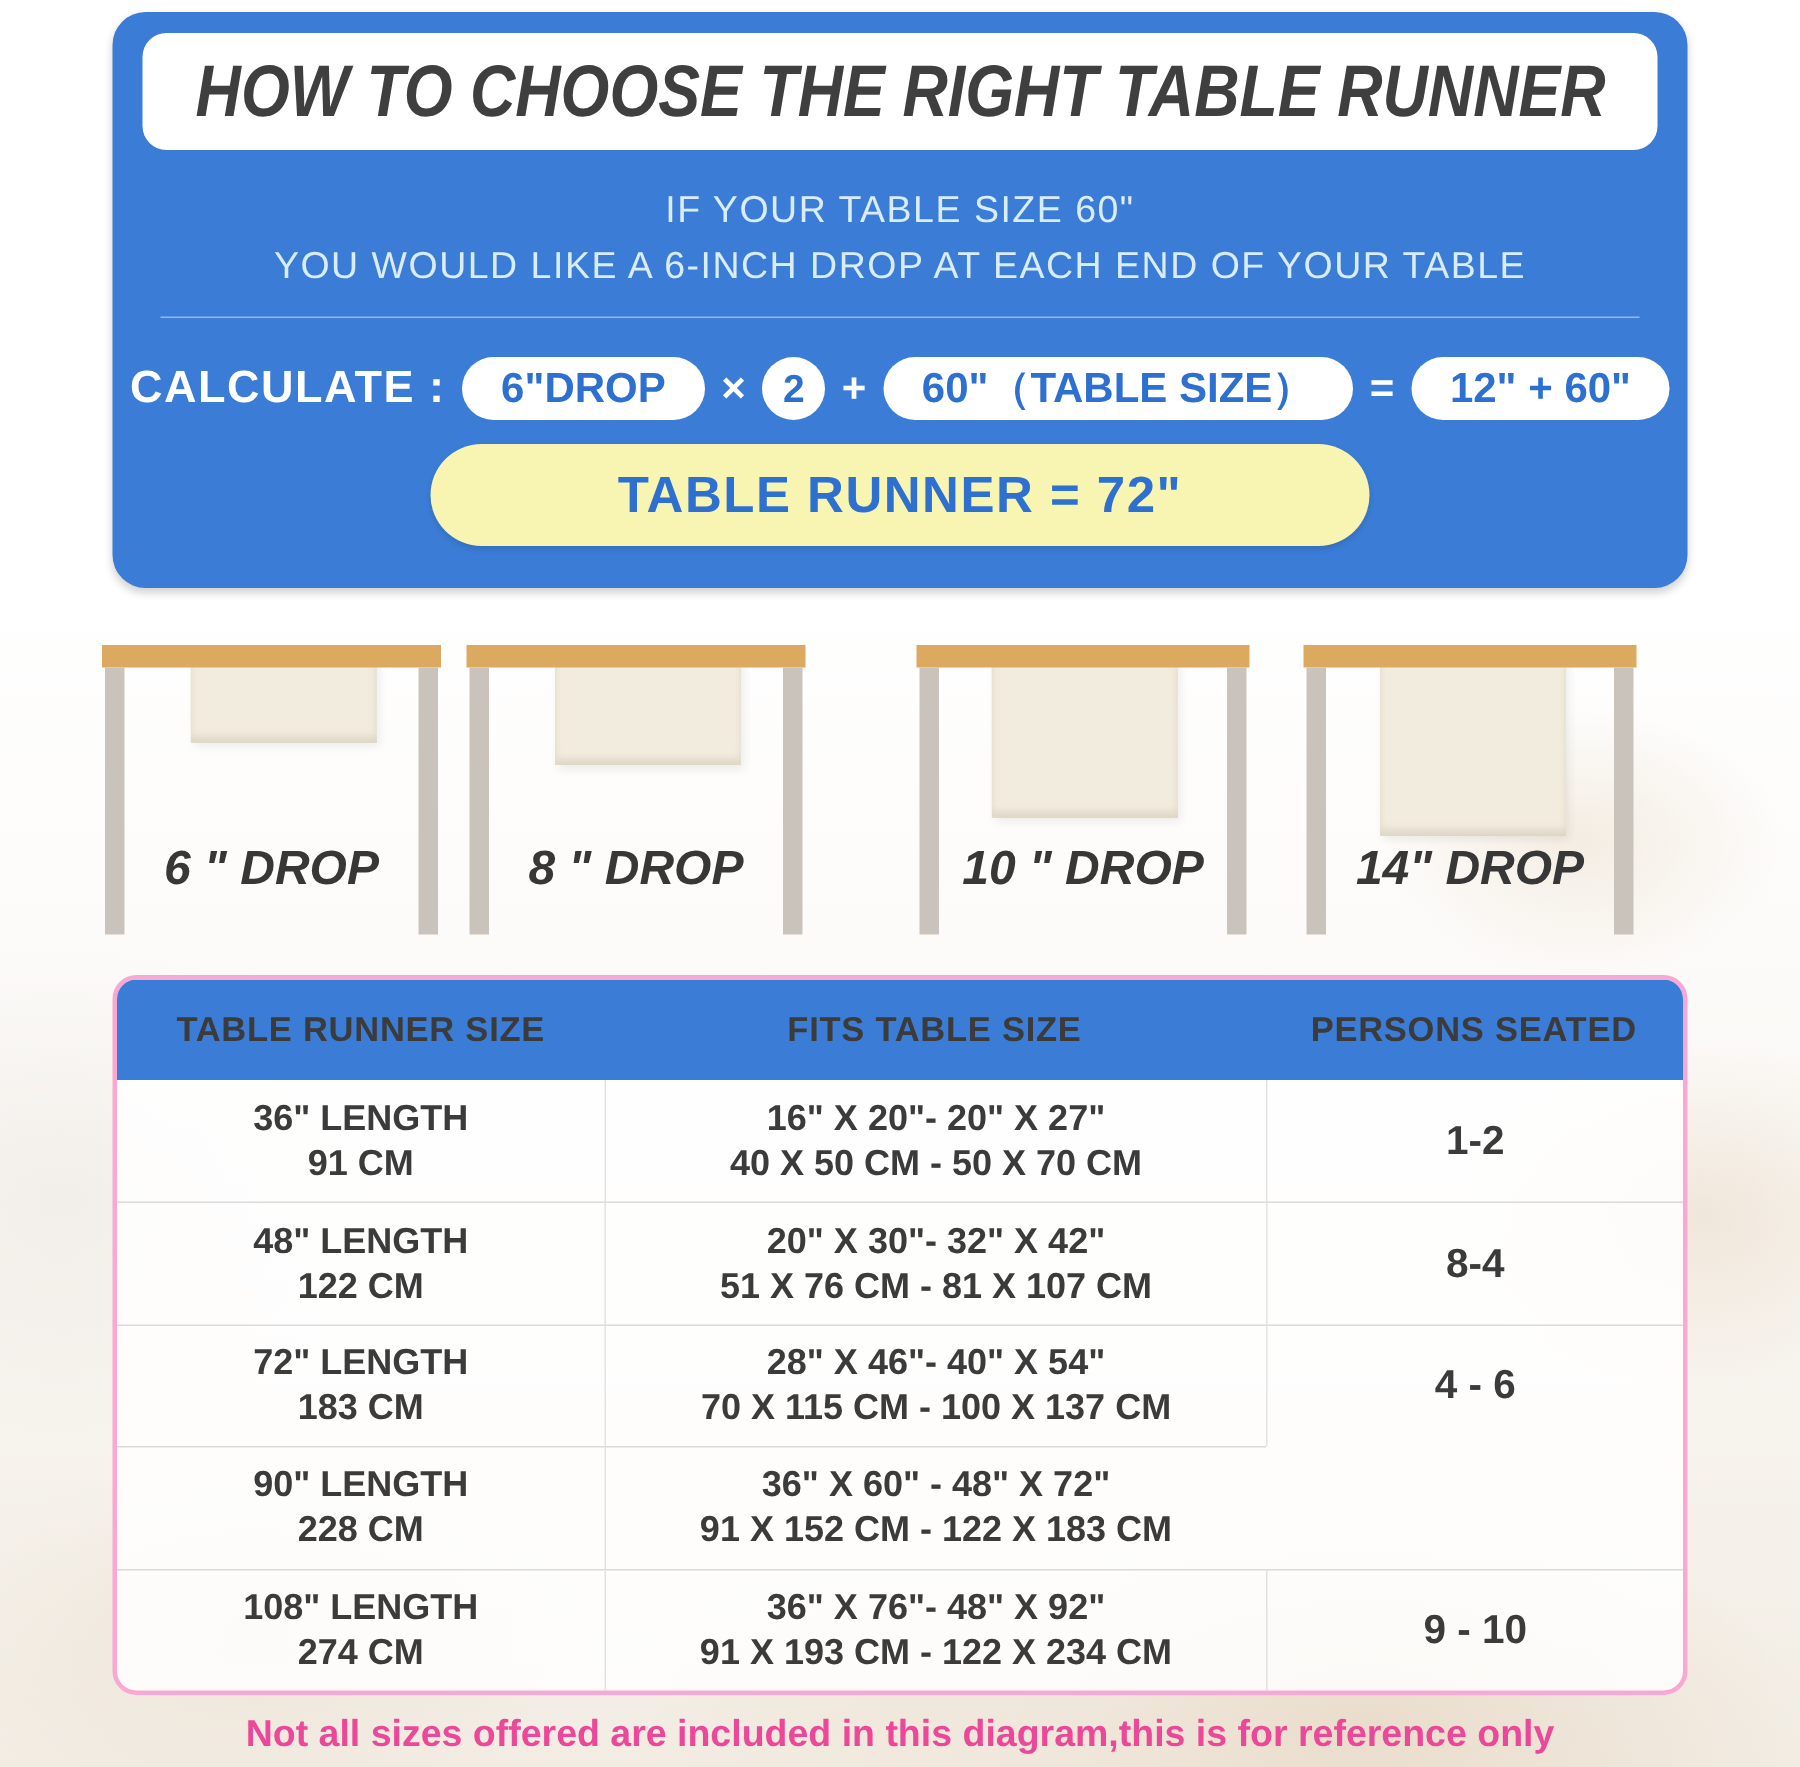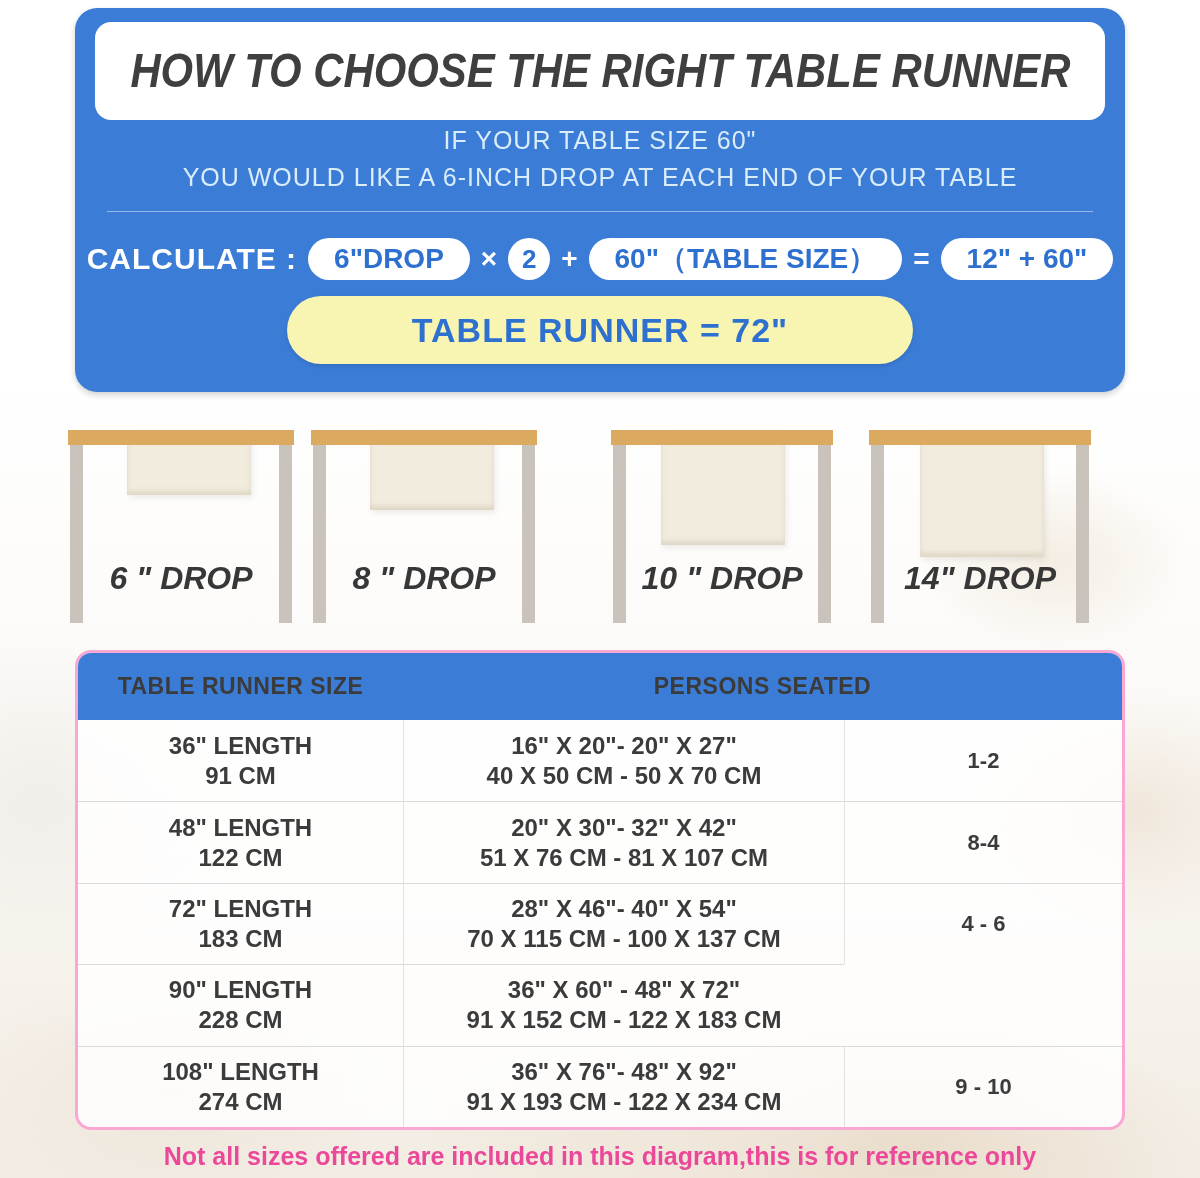--- a/index.html
+++ b/index.html
@@ -21,21 +21,21 @@
       linear-gradient(180deg,#ffffff 0%,#fbf9f6 45%,#f2ece3 100%);
   }
 
   
   .hero{
     position:absolute;left:75px;top:8px;width:1050px;height:384px;
     background:#3b7cd6;border-radius:22px;
     box-shadow:0 3px 6px rgba(0,0,0,0.18);
   }
   .title-banner{
-    position:absolute;left:20px;right:20px;top:14px;height:98px;
+    position:absolute;left:20px;right:20px;top:14px;height:78px;
     background:#ffffff;border-radius:16px;
     display:flex;align-items:center;justify-content:center;
   }
   .page-title{
     font-size:45px;font-weight:700;font-style:italic;color:#3f3f3f;
     letter-spacing:0px;white-space:nowrap;transform:scaleX(0.93) scaleY(1.08);
   }
   .hero-sub{
     position:absolute;left:0;right:0;text-align:center;
     color:#d9ecfa;font-size:25px;font-weight:500;letter-spacing:1px;white-space:nowrap;
@@ -114,21 +114,21 @@
   .tcell{
     display:flex;flex-direction:column;align-items:center;justify-content:center;
     color:#3b3b3b;font-weight:700;line-height:1.25;text-align:center;
   }
   .col1{width:325px;}
   .col2{width:440px;}
   .col3{flex:1;}
   .tbody .col2,.tbody .col3{border-left:1px solid rgba(140,140,140,0.24);}
   .thead .tcell{flex-direction:row;}
   .cell-line{font-size:24px;white-space:nowrap;}
-  .persons{font-size:22px;}
+  .persons{font-size:27px;}
 
   .footer-note{
     position:absolute;left:0;right:0;top:1136px;height:40px;
     display:flex;align-items:center;justify-content:center;
     font-size:25px;font-weight:700;color:#ec4899;white-space:nowrap;
   }
 </style>
 </head>
 <body>
 
@@ -179,20 +179,21 @@
   <div class="runner"></div>
   <div class="tabletop"></div>
   <div class="leg left"></div>
   <div class="leg right"></div>
   <div class="drop-label">14" DROP</div>
 </div>
 
 <div class="size-table">
   <div class="thead">
     <div class="tcell col1">TABLE RUNNER SIZE</div>
+    <div class="tcell col2">FITS TABLE SIZE</div>
     <div class="tcell col3">PERSONS SEATED</div>
   </div>
   <div class="tbody">
     <div class="trow">
       <div class="tcell col1">
         <span class="cell-line">36" LENGTH</span>
         <span class="cell-line">91 CM</span>
       </div>
       <div class="tcell col2">
         <span class="cell-line">16" X 20"- 20" X 27"</span>

